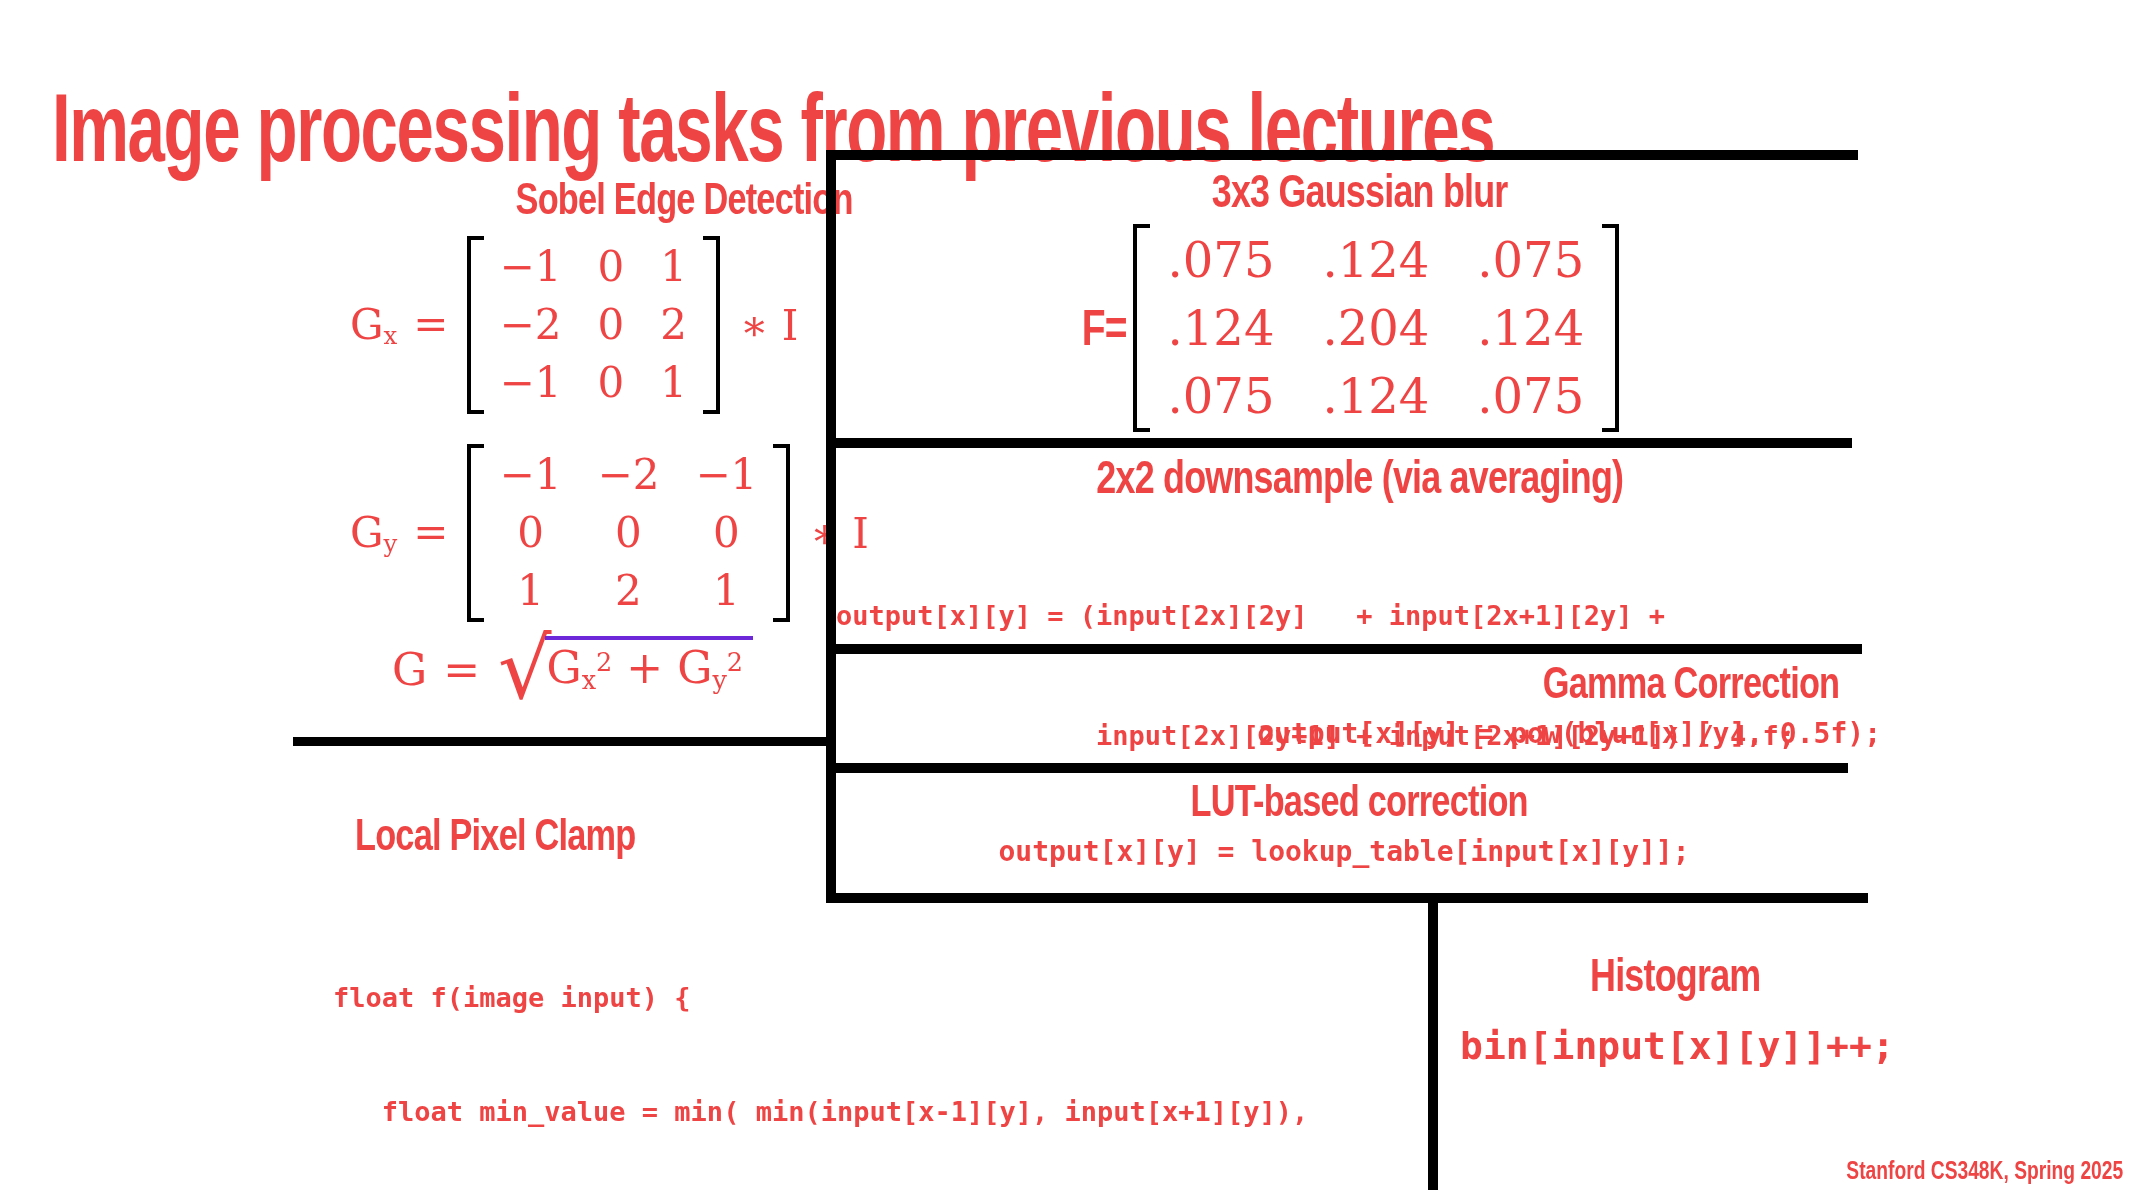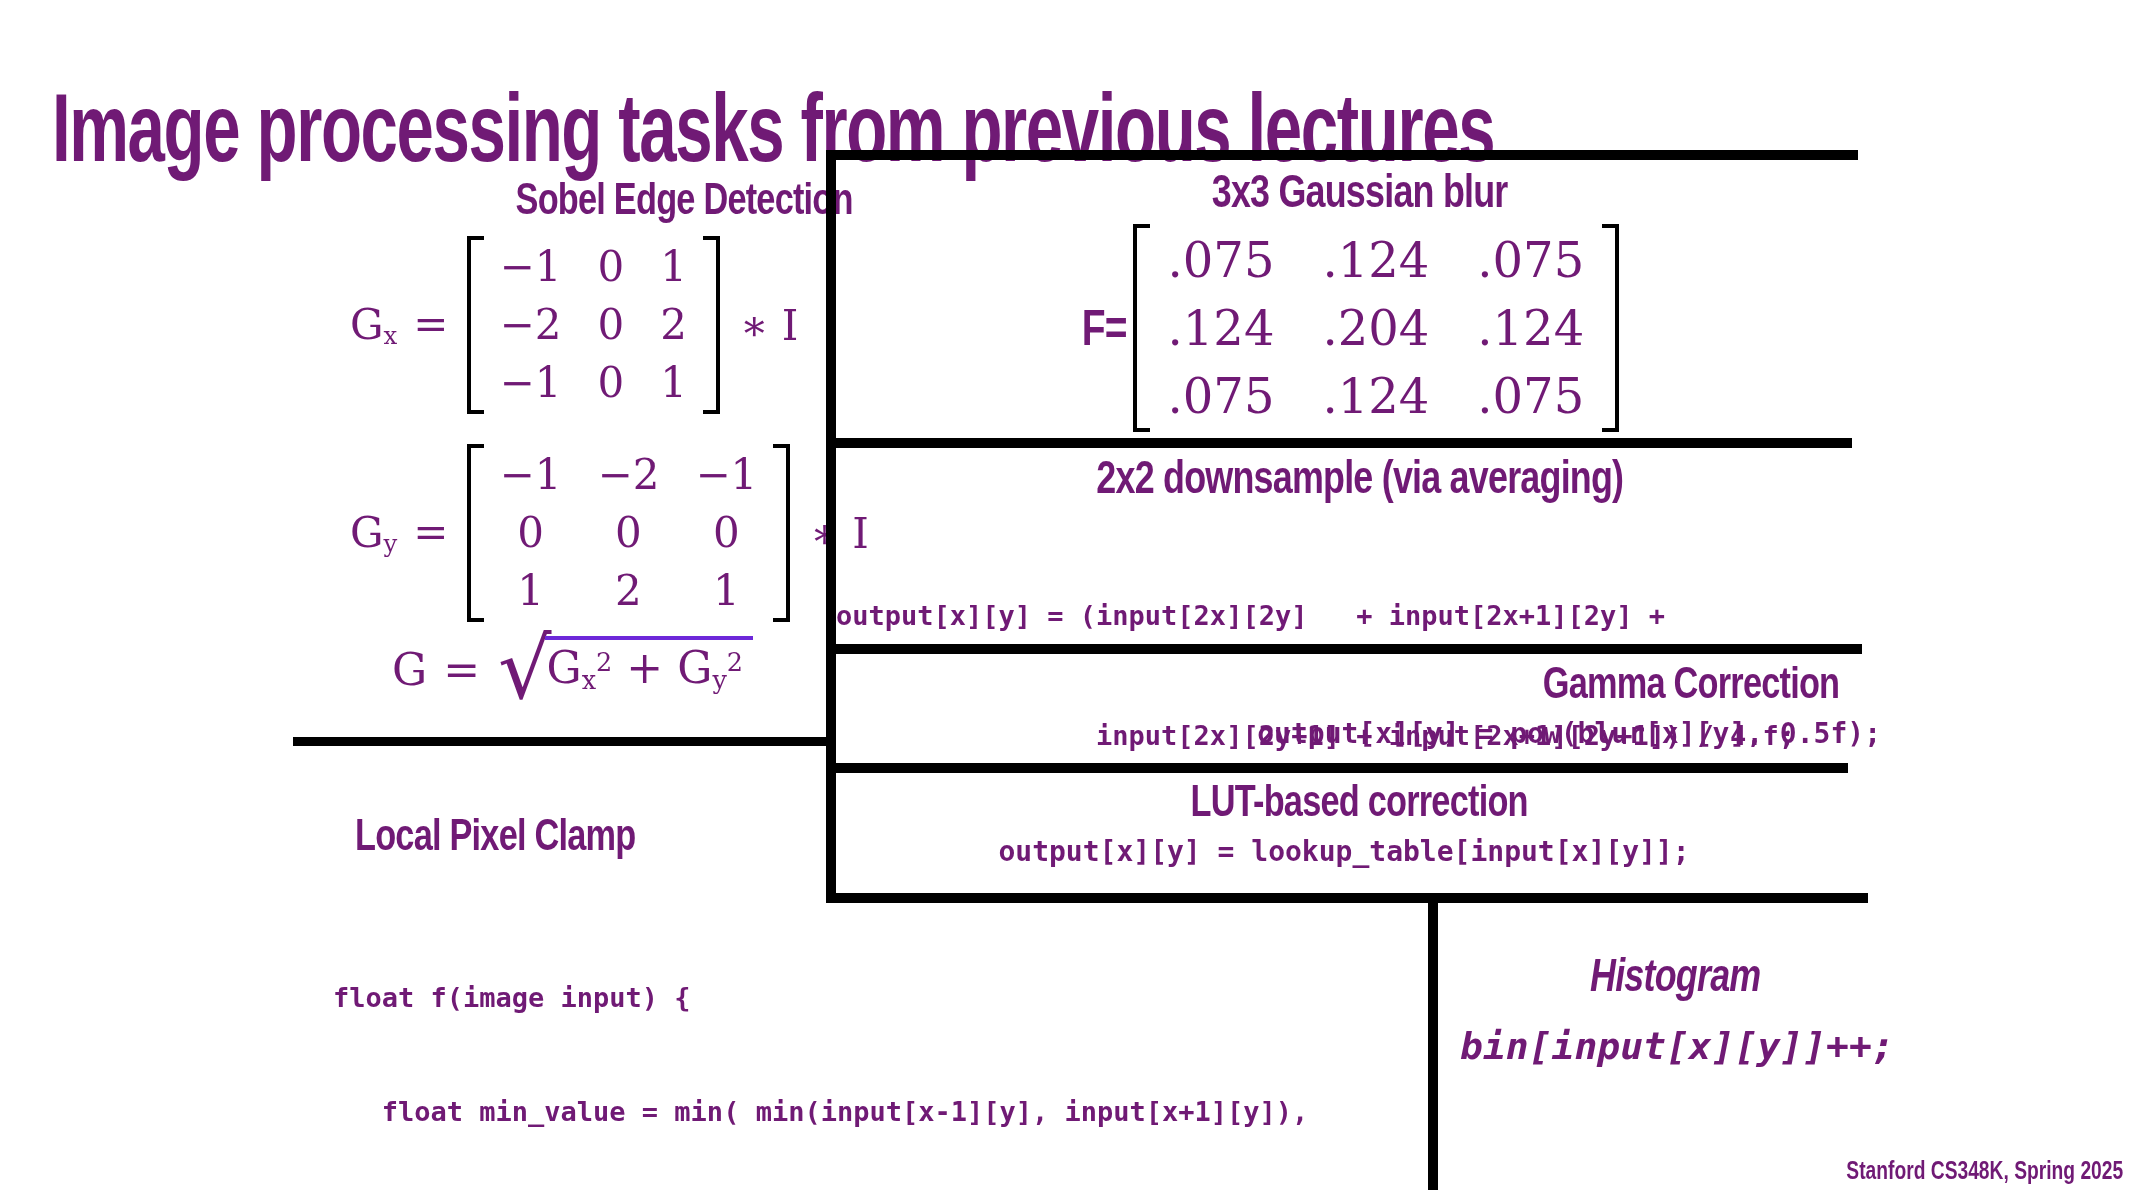--- a/index.html
+++ b/index.html
@@ -1,19 +1,19 @@
 <!DOCTYPE html>
 <html><head>
 <meta charset="utf-8">
 <style>
   html, body { margin: 0; padding: 0; background: #ffffff; }
   .slide {
     position: relative;
     width: 2133px; height: 1200px;
-    background: #ffffff; color: #701a75;
+    background: #ffffff; color: #ef4444;
     overflow: hidden;
     font-family: "Liberation Sans", sans-serif;
   }
   
   .cond   { display: inline-block; transform: scaleX(0.78); transform-origin: center center; white-space: nowrap; }
   .cond-l { transform-origin: left center; }
   .cond-r { transform-origin: right center; }
 
   .title {
     position: absolute; left: 52px; top: 14px;
@@ -59,21 +59,21 @@
   .ds-code   { text-align: left; margin-top: 12px; font-size: 27px; line-height: 40px; }
 
   .gamma-sec { position: absolute; left: 836px; top: 658px; width: 1016px; text-align: right; padding-left: 29px; }
   .lut-sec   { position: absolute; left: 836px; top: 776px; width: 1016px; text-align: center; }
   .one-code  { margin-top: 10px; font-size: 28px; }
   .gamma-sec .shead, .lut-sec .shead { font-size: 44px; }
 
   .clamp-head { position: absolute; left: 333px; top: 810px; font-size: 44px; font-weight: bold; letter-spacing: -1px; margin-left: 22px; }
   .clamp-code { position: absolute; left: 333px; top: 903px; font-size: 27px; line-height: 38px; }
 
-  .hist-sec  { position: absolute; left: 1460px; top: 950px; width: 400px; text-align: center; font-style: italic; }
+  .hist-sec  { position: absolute; left: 1460px; top: 950px; width: 400px; text-align: center; }
   .hist-code { margin-top: 22px; font-size: 38px; }
 
   .sobel-head { position: absolute; left: 260px; top: 174px; width: 640px; text-align: right; font-size: 44px; font-weight: bold; letter-spacing: -1px; }
 
   .footer { position: absolute; right: 10px; top: 1155px; font-size: 26px; font-weight: bold; white-space: nowrap; }
   .footer .cond { transform: scaleX(0.74); }
 </style>
 </head>
 <body>
 

